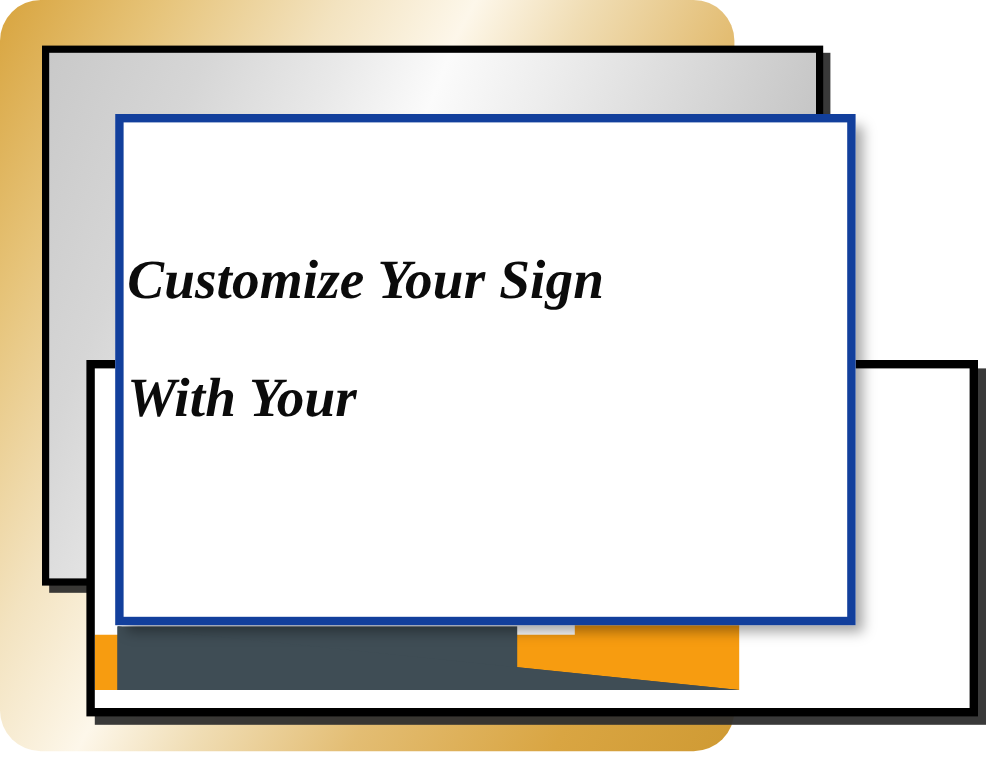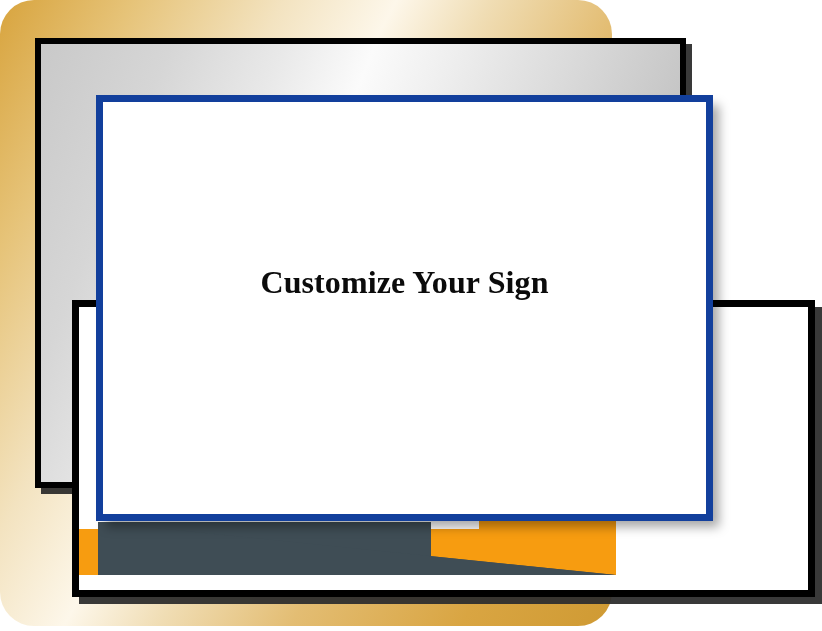--- a/index.html
+++ b/index.html
@@ -112,24 +112,25 @@
     bottom: 3px;
     background: #ffffff;
     display: flex;
     flex-direction: column;
     align-items: center;
     justify-content: center;
   }
   .sign-line {
     display: block;
     width: 100%;
-    text-align: center;
+    text-align: left;
     font-family: "Liberation Serif", serif;
+    font-style: italic;
     font-weight: bold;
-    font-size: 32px;
+    font-size: 46px;
     line-height: 1.03;
     color: #0b0b0b;
     letter-spacing: 0.1px;
     white-space: nowrap;
   }
   .sign-line.l1 { margin-bottom: 52px; }
   .sign-line.l2 { margin-bottom: 52px; }
   .sign-line.l3 { margin-bottom: 0px; }
 </style>
 </head>
@@ -152,16 +153,17 @@
         <polygon points="19,215 19,268 537,268 19,215" fill="#3f4d55"></polygon>
         <rect x="19" y="215" width="333" height="53" fill="#3f4d55"></rect>
         <polygon points="19,215 537,268 19,268" fill="#3f4d55"></polygon>
       </svg>
     </div>
   </div>
 
   <div class="card-sign">
     <div class="sign-face">
       <span class="sign-line l1">Customize Your Sign</span>
+      <span class="sign-line l2">With Your</span>
     </div>
   </div>
 
 </div>
 
 </body></html>

